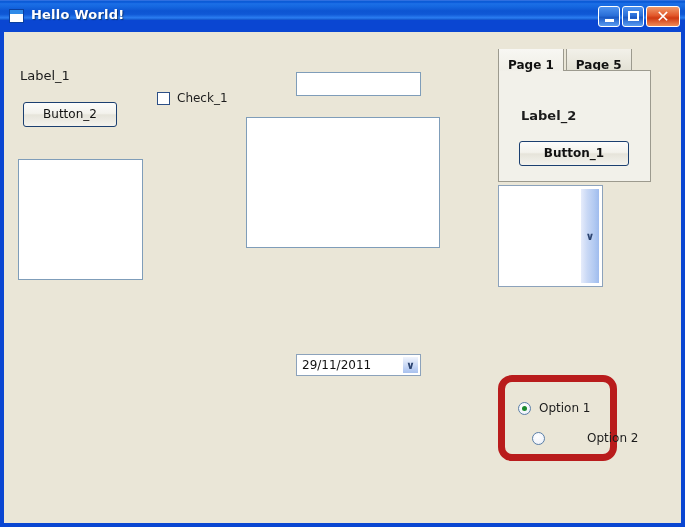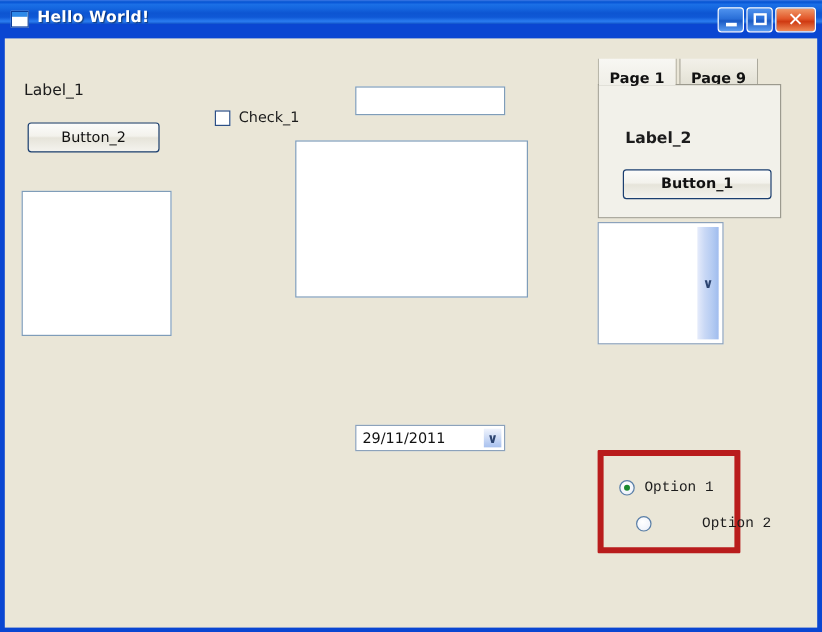--- a/index.html
+++ b/index.html
@@ -263,24 +263,23 @@
     right: 1px; top: 1px; bottom: 1px;
     width: 17px;
     background: linear-gradient(to bottom, #f0f4fd 0%, #d4e0f7 40%, #b9cdf2 75%, #a8c1ee 100%);
     border: 1px solid #ffffff;
     box-sizing: border-box;
   }
 
   
   .groupbox {
     position: absolute;
-    border: 5px solid #b91c1c;
-    border-radius: 1px;
-    box-sizing: border-box;
-    font-family: Liberation Mono, monospace;
+    border: 7px solid #b91c1c;
+    border-radius: 14px;
+    box-sizing: border-box;
   }
   .radio-wrap {
     position: absolute;
     display: flex;
     align-items: center;
     gap: 8px;
   }
   .radio-circle {
     width: 13px; height: 13px;
     border-radius: 50%;
@@ -323,41 +322,41 @@
           <div class="glyph-close">✕</div>
         </div>
       </div>
     </div>
   </div>
 
   <div class="client">
 
     <div class="label" style="left:16px; top:36px;">Label_1</div>
 
-    <div class="button" style="left:19px; top:70px; width:110px; height:25px; line-height:23px;">Button_2</div>
+    <div class="button" style="left:19px; top:70px; width:94px; height:25px; line-height:23px;">Button_2</div>
 
     <div class="textbox" style="left:14px; top:127px; width:125px; height:121px;"></div>
 
-    <div class="checkbox-wrap" style="left:175px; top:59px;">
+    <div class="checkbox-wrap" style="left:153px; top:59px;">
       <div class="checkbox-box"></div>
       <div class="checkbox-label">Check_1</div>
     </div>
 
     <div class="textbox" style="left:292px; top:40px; width:125px; height:24px;"></div>
 
     <div class="textbox" style="left:242px; top:85px; width:194px; height:131px;"></div>
 
     <div class="tabcontrol" style="left:494px; top:17px; width:155px; height:133px;">
       <div class="tabstrip">
         <div class="tab active">Page 1</div>
-        <div class="tab inactive">Page 9</div>
+        <div class="tab inactive">Page 5</div>
       </div>
       <div class="tabpanel" style="width:153px; height:112px;">
         <div class="label" style="left:22px; top:37px;">Label_2</div>
-        <div class="button" style="left:20px; top:70px; width:124px; height:25px; line-height:23px;">Button_1</div>
+        <div class="button" style="left:20px; top:70px; width:110px; height:25px; line-height:23px;">Button_1</div>
       </div>
     </div>
 
     <div class="listcombo" style="left:494px; top:153px; width:105px; height:102px;">
       <div class="listcombo-btn">
         <div class="chevron">∨</div>
       </div>
     </div>
 
     <div class="datepicker" style="left:292px; top:322px; width:125px; height:22px;padding-left:44px;">

